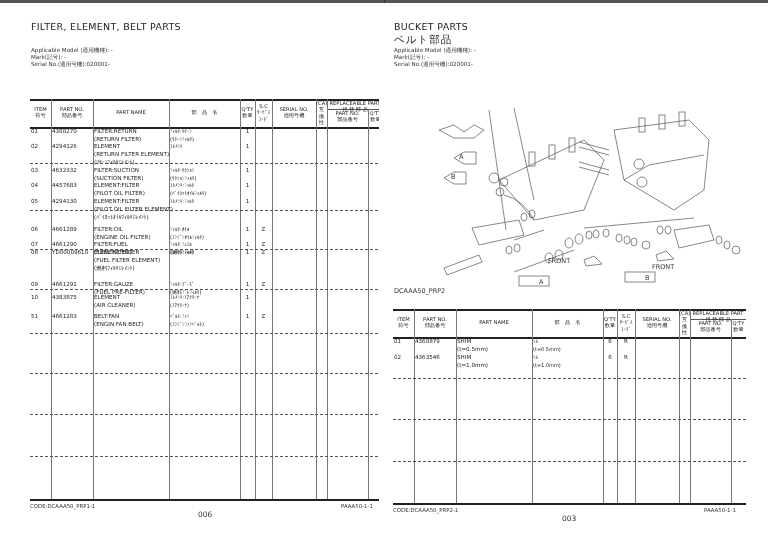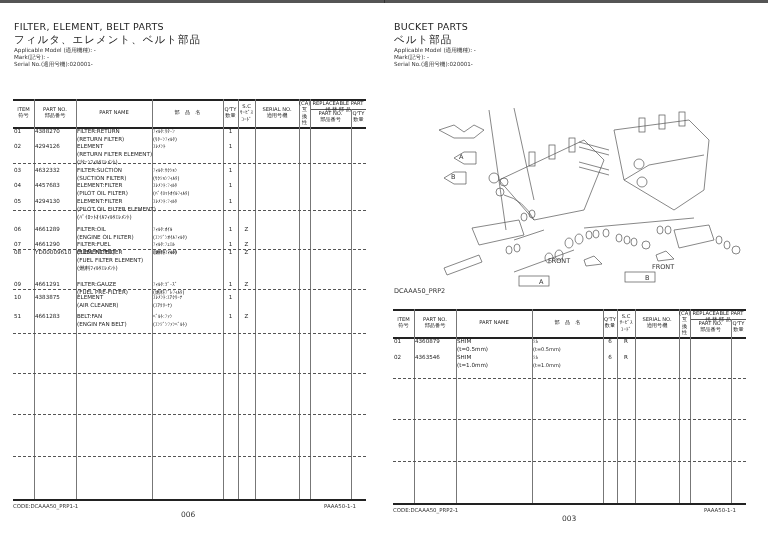--- a/index.html
+++ b/index.html
@@ -1,20 +1,20 @@
 <!DOCTYPE html>
 <html><head>
 <meta charset="utf-8">
 <style>
   html, body { margin:0; padding:0; }
   body { width:768px; height:542px; background:#ffffff; position:relative; overflow:hidden;
          font-family:"DejaVu Sans", sans-serif; color:#222; }
   .topbar { position:absolute; left:0; top:0; width:768px; height:3px; background:#555; }
   .page { position:absolute; top:3px; height:539px; background:#fff; }
-  #page-left { left:0; width:384px; }
+  #page-left { left:17px; width:384px; }
   #page-right { left:379px; width:383px; }
   .divider { position:absolute; left:384px; top:0; width:1px; height:542px; background:#333; }
 
   .title-en { position:absolute; font-size:9.5px; letter-spacing:0.3px; color:#222; white-space:nowrap; }
   .title-jp { position:absolute; font-size:10.5px; color:#222; white-space:nowrap; letter-spacing:1px; }
   .meta { position:absolute; font-size:5.6px; line-height:7.2px; color:#333; white-space:nowrap; }
 
   .tbl { position:absolute; }
   .hline-thick { position:absolute; height:2px; background:#222; }
   .hline-thin { position:absolute; height:1px; background:#555; }
@@ -30,21 +30,20 @@
   .diag-label { position:absolute; font-size:6.5px; color:#333; white-space:nowrap; }
 </style>
 </head>
 <body>
 
 <div class="topbar"></div>
 <div class="divider"></div>
 
 <div class="page" id="page-left">
   <div class="title-en" style="left:14px;top:18px;">FILTER, ELEMENT, BELT PARTS</div>
-  <div class="title-jp" style="left:14px;top:30px;">フィルタ、エレメント、ベルト部品</div>
   <div class="meta" style="left:14px;top:44px;">
     <div>Applicable Model (適用機種): -</div>
     <div>Mark(記号): -</div>
     <div>Serial No.(適用号機):020001-</div>
   </div>
   <div id="tbl-left" class="tbl" style="left:0;top:0;width:384px;height:539px;">
       <div class="hline-thick" style="left:13px;width:353px;top:96px;"></div>
       <div class="hline-thick" style="left:13px;width:353px;top:124px;"></div>
       <div class="hline-thick" style="left:13px;width:353px;top:496px;"></div>
       <div class="hline-thin" style="left:310px;width:56px;top:106px;"></div>

